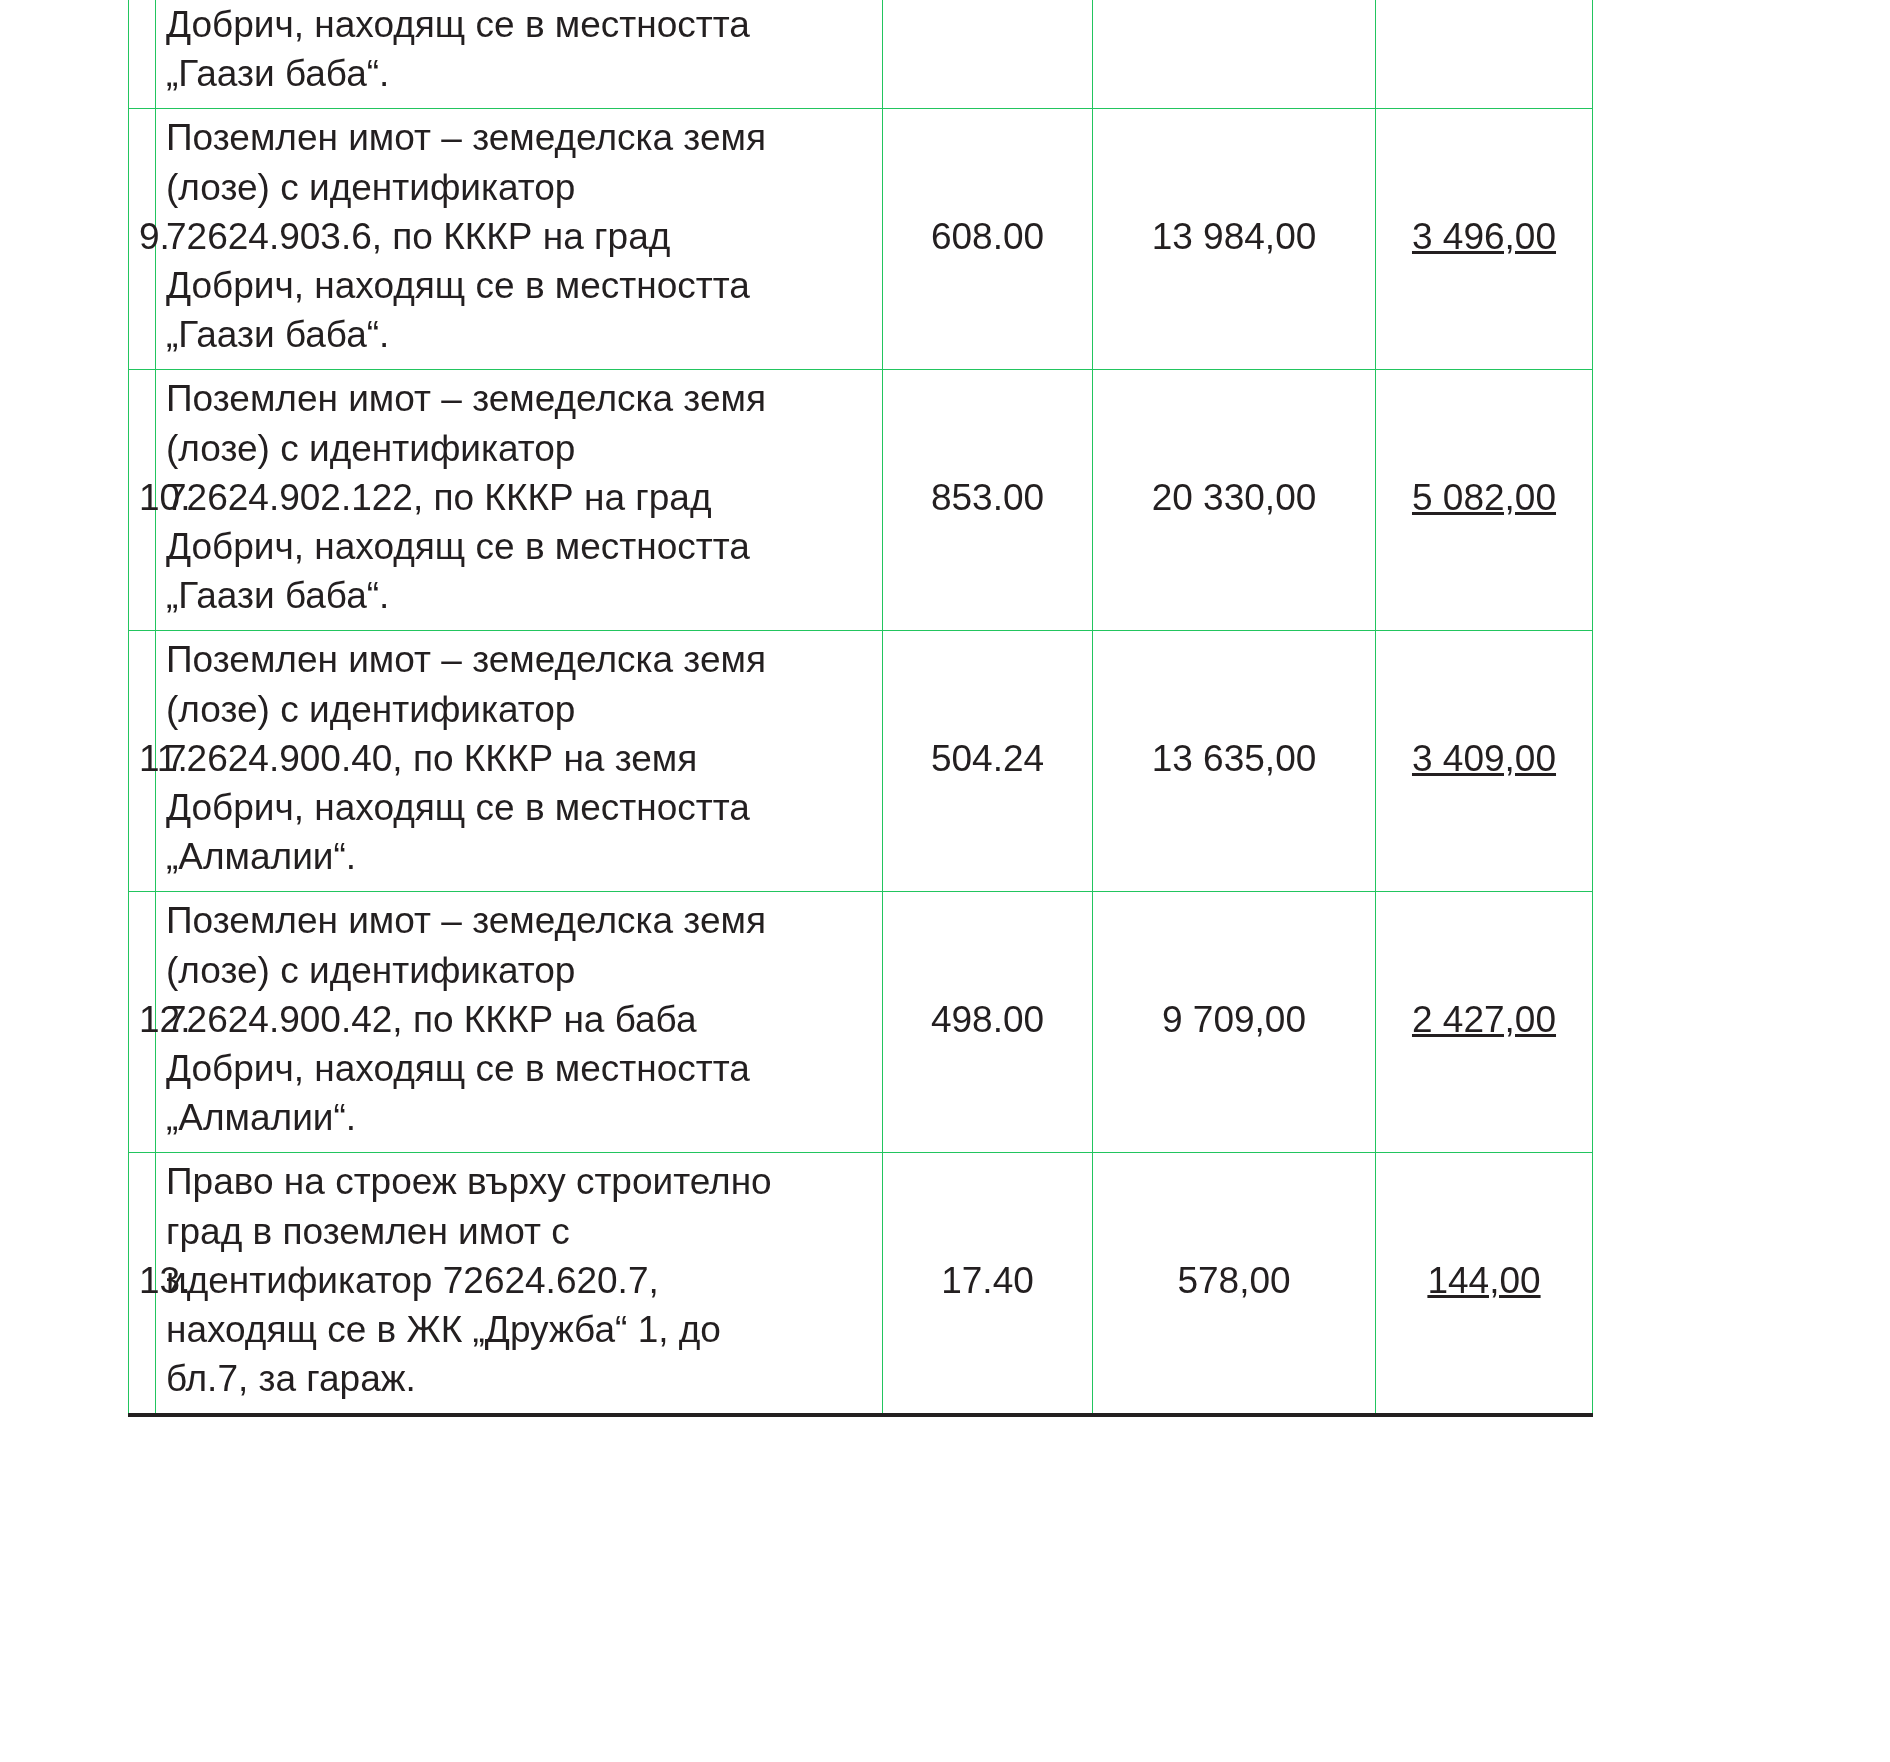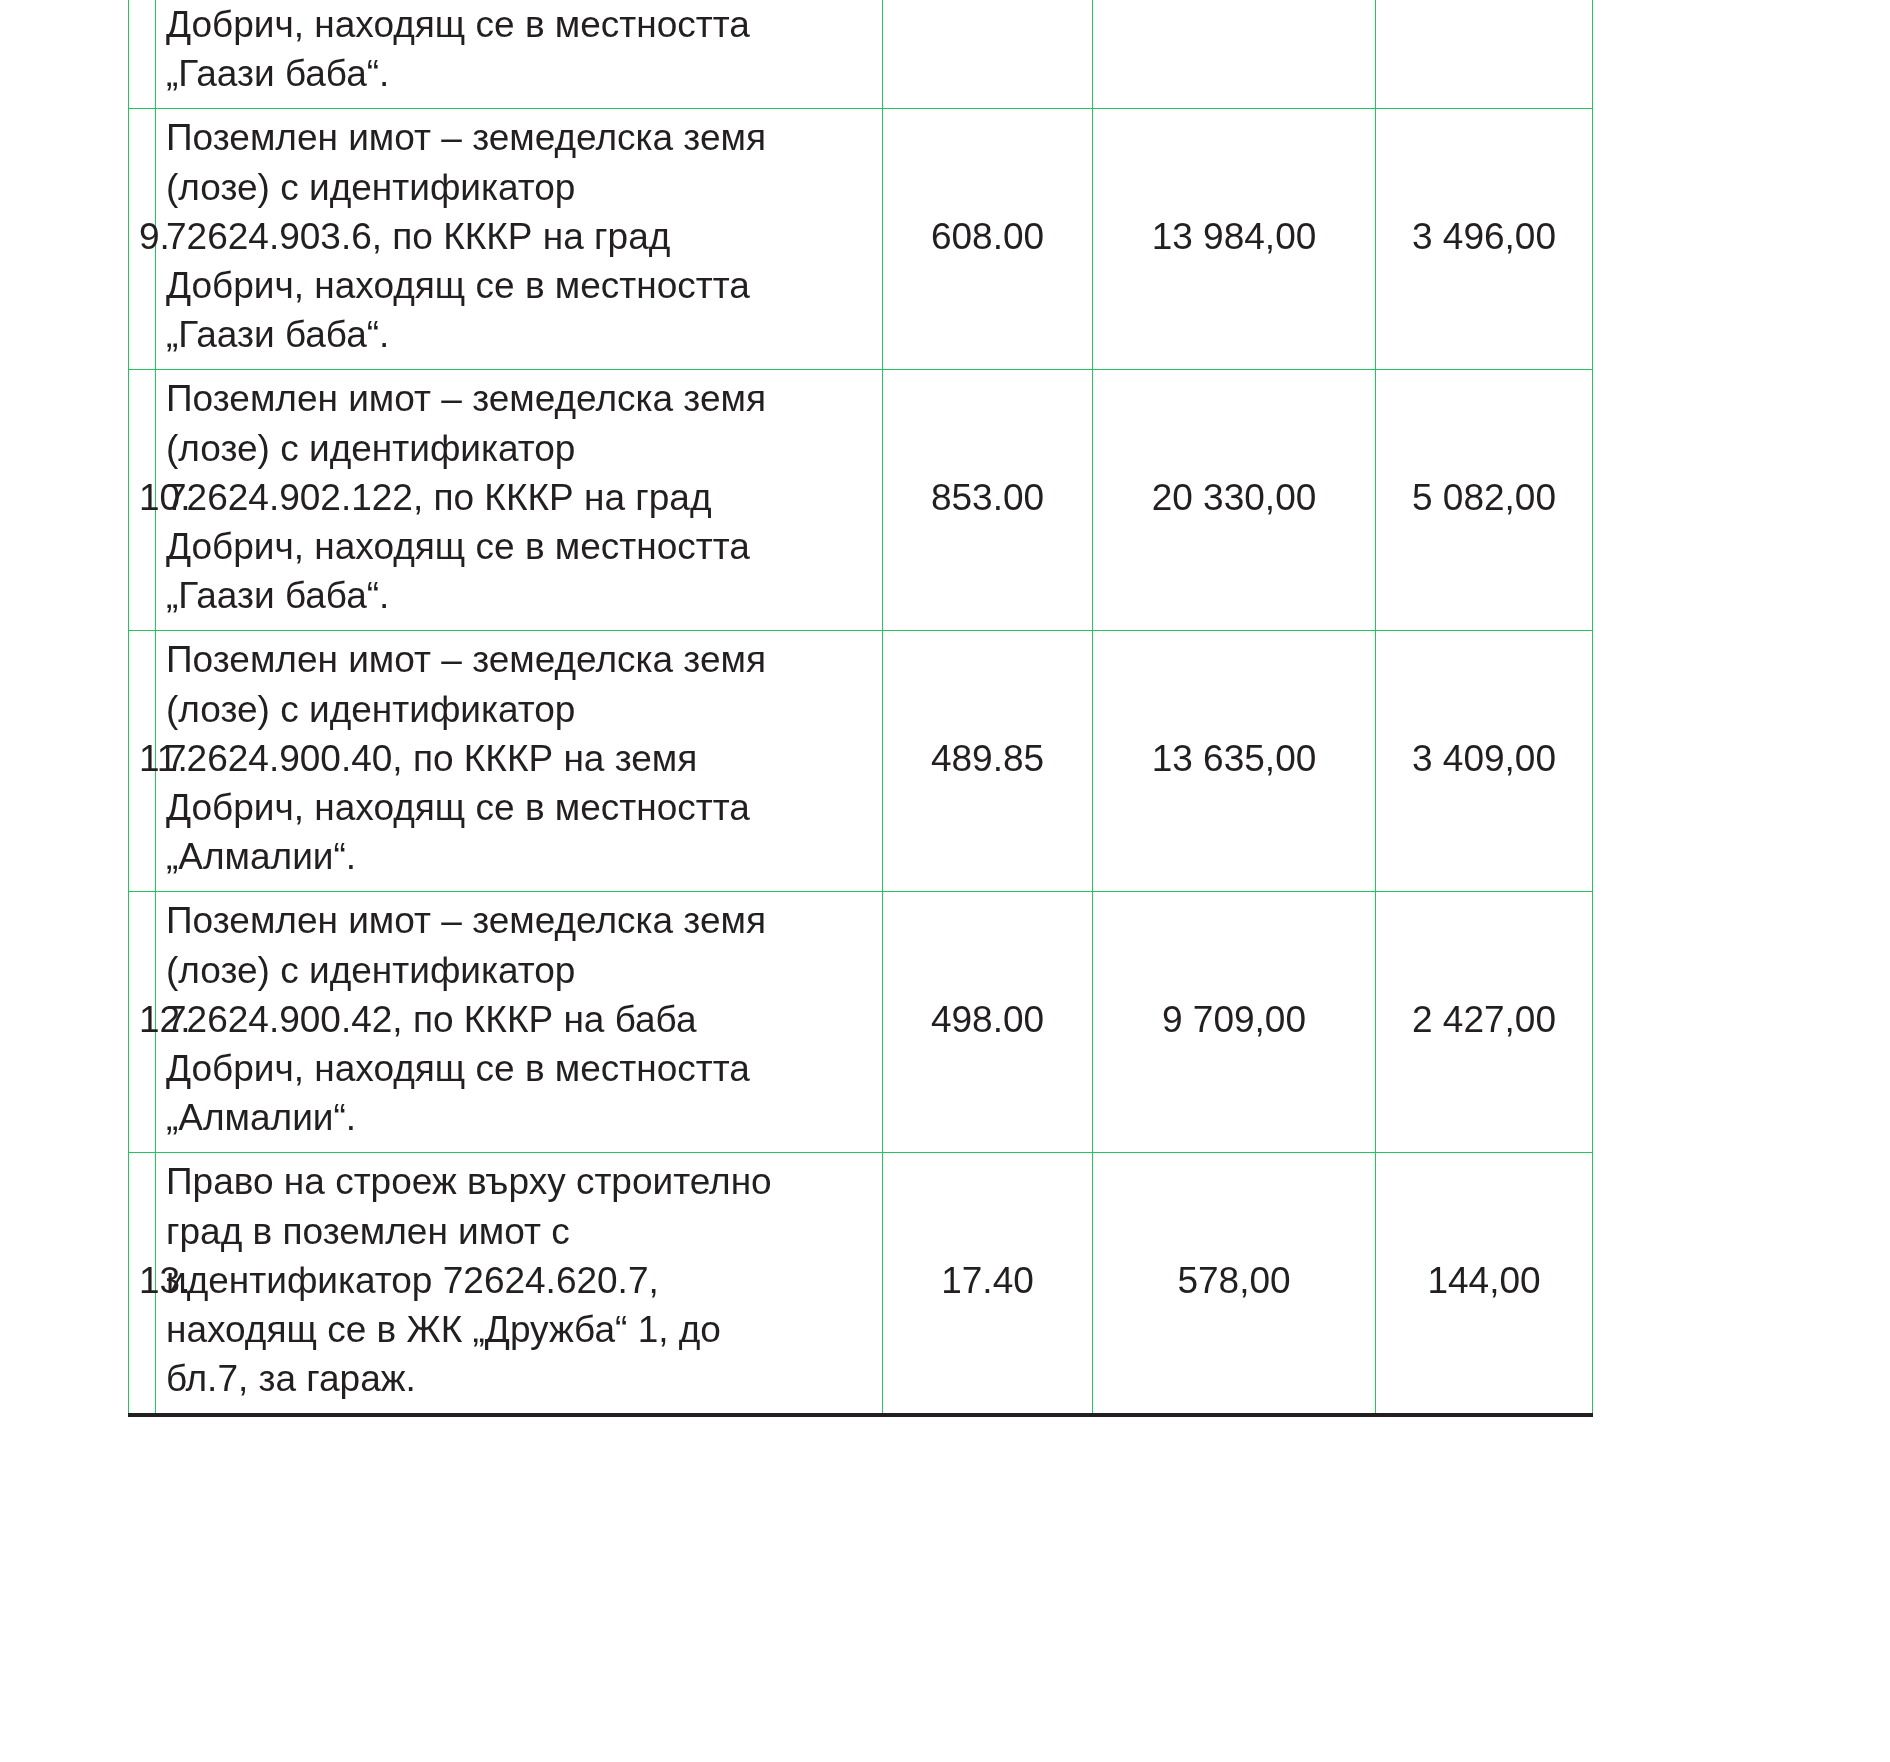--- a/index.html
+++ b/index.html
@@ -49,21 +49,21 @@
   }
   td.cell-desc {
     text-align: left;
     padding-left: 18px;
     padding-right: 6px;
   }
   td.cell-area, td.cell-val1, td.cell-val2 {
     text-align: center;
     white-space: nowrap;
   }
-  td.cell-val2 { border-right: none; }
+  td.cell-val2 { border-right: none; text-decoration: underline; }
 
   
   tr.row-clipped td {
     border-top: none;
     padding-top: 0;
     vertical-align: top;
   }
   tr.row-clipped td.cell-desc {
     padding-top: 0;
   }
@@ -122,21 +122,21 @@
         </tr>
         <tr>
           <td class="cell-num">11.</td>
           <td class="cell-desc">
             <span class="desc-line">Поземлен имот – земеделска земя</span>
             <span class="desc-line">(лозе) с идентификатор</span>
             <span class="desc-line">72624.900.40, по КККР на земя</span>
             <span class="desc-line">Добрич, находящ се в местността</span>
             <span class="desc-line">„Алмалии“.</span>
           </td>
-          <td class="cell-area">489.85</td>
+          <td class="cell-area">504.24</td>
           <td class="cell-val1">13 635,00</td>
           <td class="cell-val2">3 409,00</td>
         </tr>
         <tr>
           <td class="cell-num">12.</td>
           <td class="cell-desc">
             <span class="desc-line">Поземлен имот – земеделска земя</span>
             <span class="desc-line">(лозе) с идентификатор</span>
             <span class="desc-line">72624.900.42, по КККР на баба</span>
             <span class="desc-line">Добрич, находящ се в местността</span>

